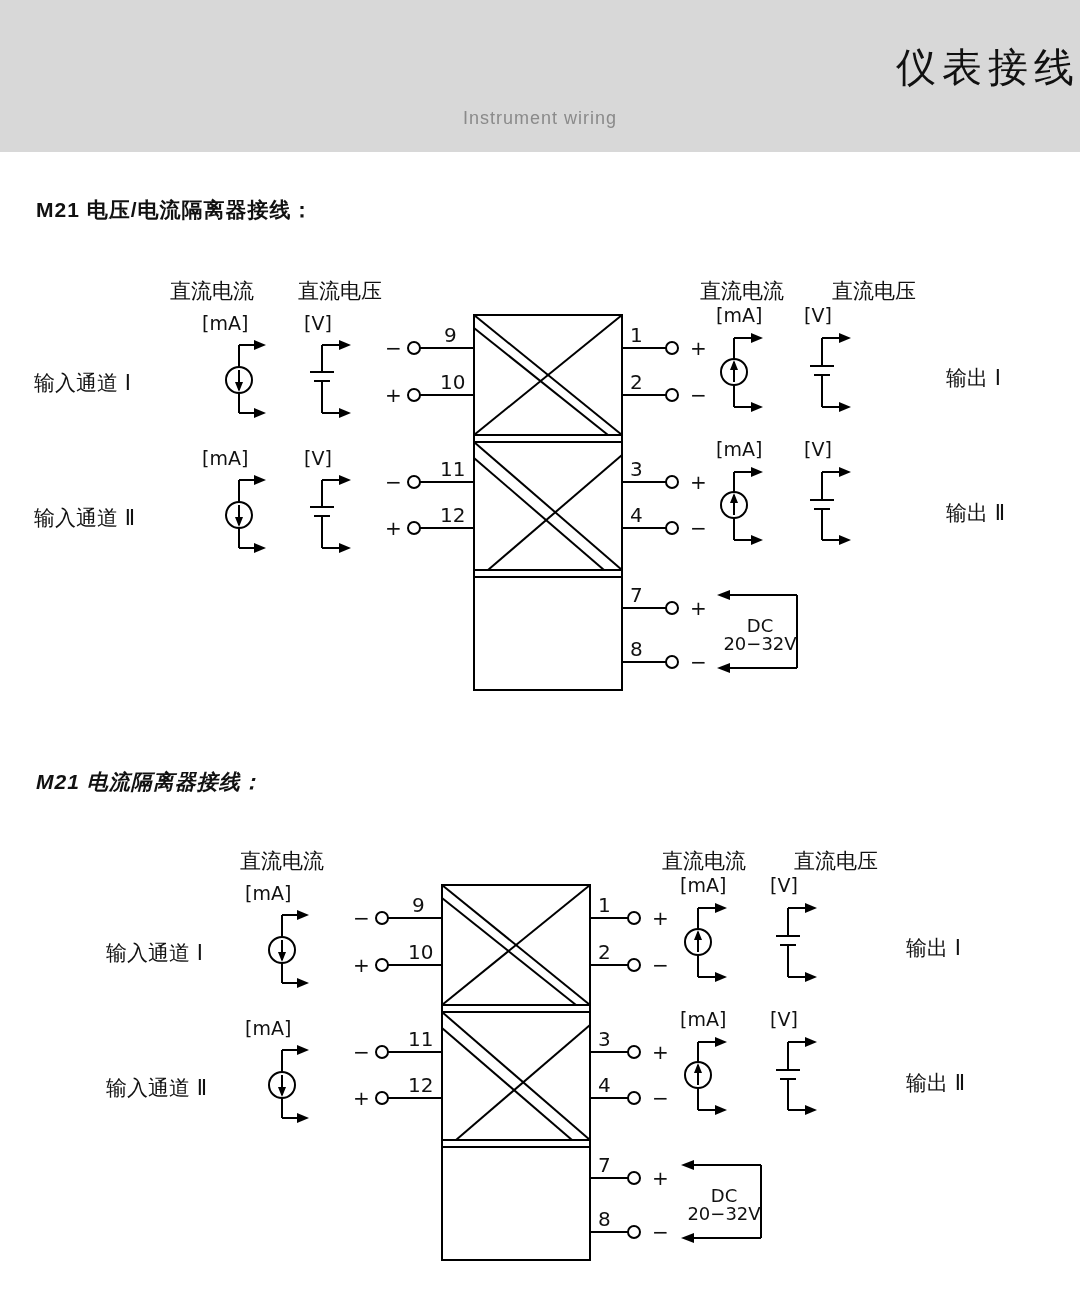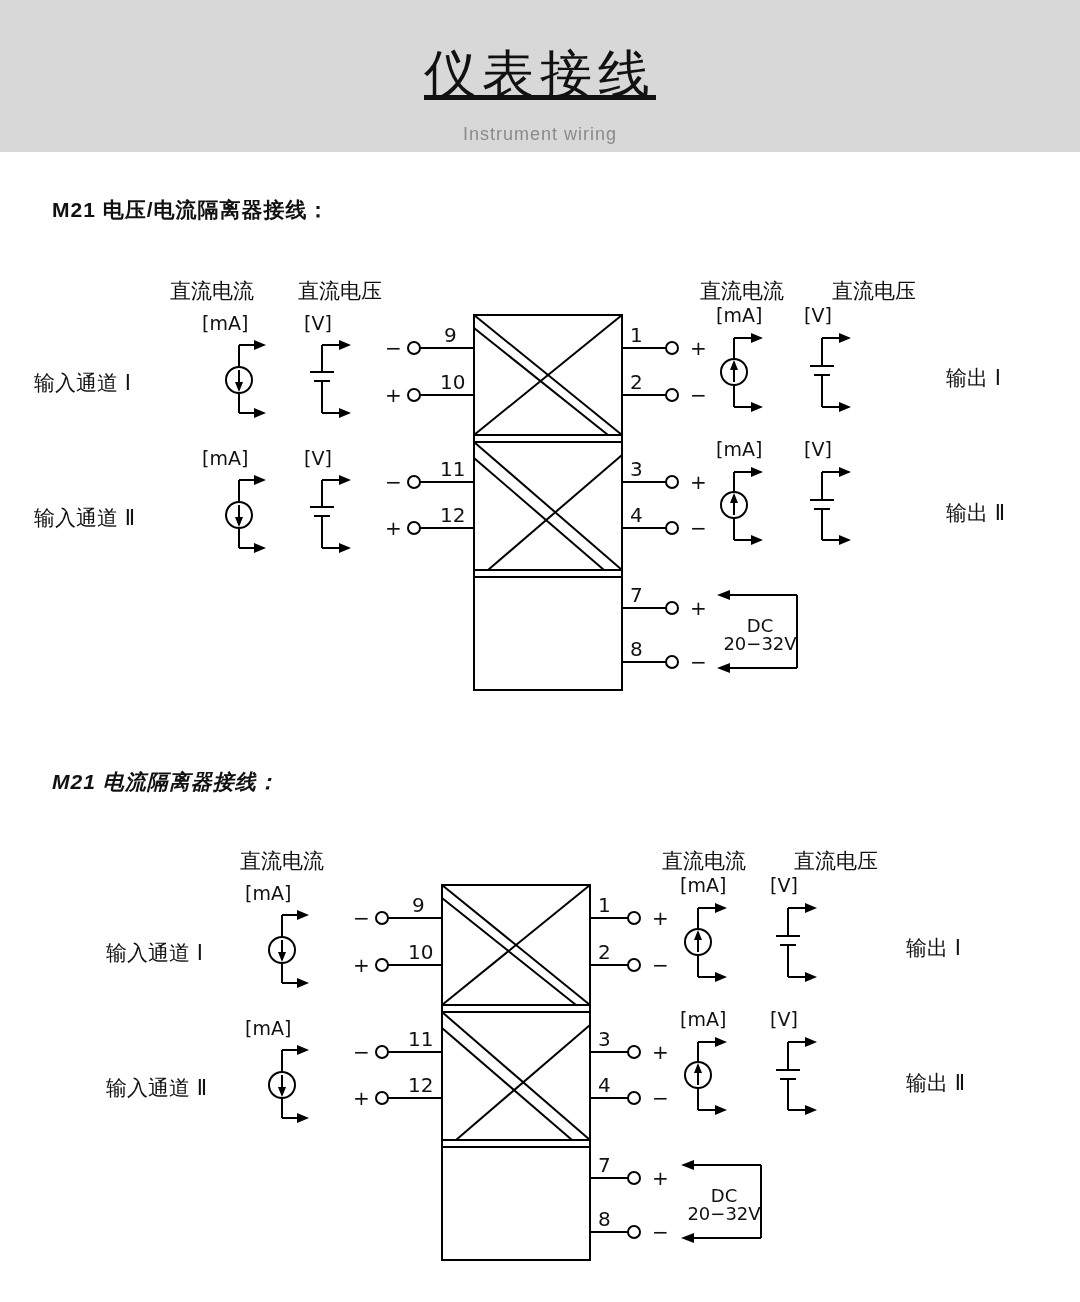--- a/index.html
+++ b/index.html
@@ -12,43 +12,40 @@
     position:relative;
     overflow:hidden;
   }
   .header{
     width:1080px;height:152px;
     background:#d8d8d8;
     position:relative;
   }
   .header-title{
     position:absolute;left:0;right:0;top:40px;
-    text-align:center;
-    font-size:52px;
+    text-align:right;
+    font-size:40px;
     letter-spacing:6px;
     color:#111;
     font-family:"DejaVu Sans","Liberation Sans",sans-serif;
-    text-decoration:underline;
   }
   .header-sub{
     position:absolute;left:0;right:0;top:108px;
     text-align:center;
     font-size:18px;
     color:#8a8a8a;
     letter-spacing:1px;
-    margin-top:16px;
   }
   .section-title{
     position:absolute;
     font-size:21px;
     font-weight:700;
     letter-spacing:1px;
     color:#111;
     white-space:nowrap;
-    margin-left:16px;
   }
   #sec1-title{left:36px;top:196px;}
   #sec2-title{left:36px;top:768px;font-style:italic;}
   .diagram{
     position:absolute;left:4px;
   }
   #diagram1{top:250px;}
   #diagram2{top:820px;}
   svg{display:block;}
   .lbl{font-family:"DejaVu Sans","Liberation Sans",sans-serif;}

